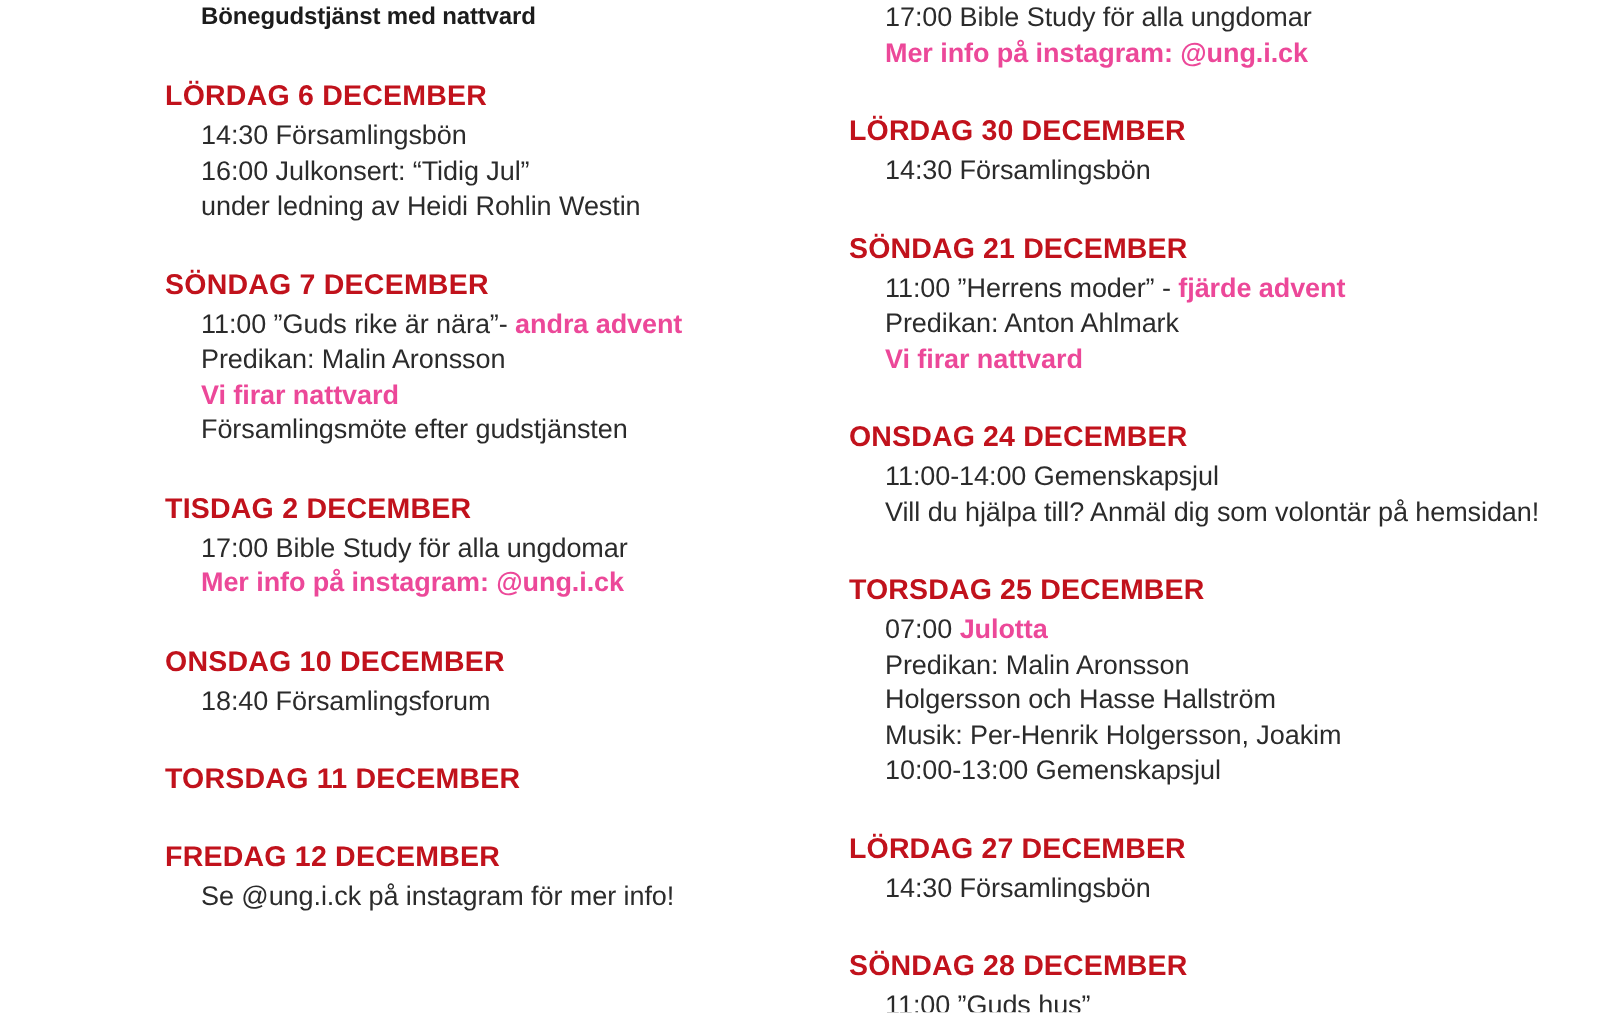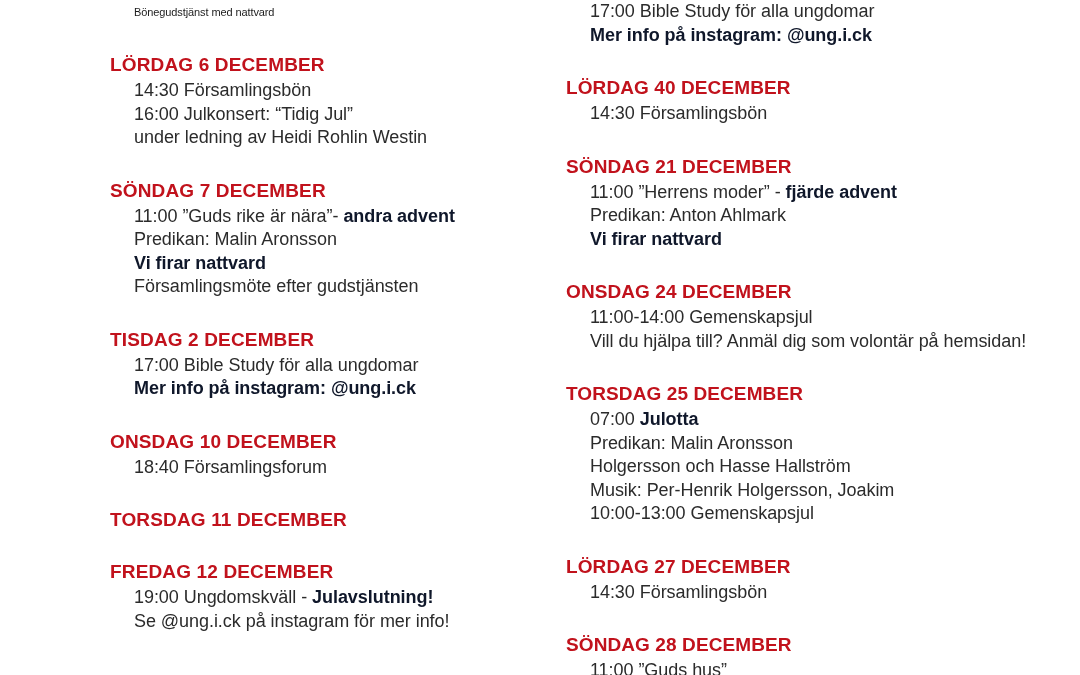--- a/index.html
+++ b/index.html
@@ -43,22 +43,22 @@
   }
 
   .column-right {
     width: 520px;
     padding-left: 6px;
     padding-right: 8px;
   }
 
   
   .lead-line {
-    font-size: 11px;
-    font-weight: normal;
+    font-size: 16px;
+    font-weight: bold;
     color: #1c1c1c;
     line-height: 24px;
     margin: 0 0 0 24px;
     padding-top: 0px;
     white-space: nowrap;
     letter-spacing: -0.1px;
   }
 
   .section {
     margin: 0;
@@ -87,21 +87,21 @@
     color: #2b2b2b;
     margin: 0;
     padding: 0;
     white-space: nowrap;
     letter-spacing: -0.05px;
   }
 
   .entry-line.bold,
   .entry-line b {
     font-weight: bold;
-    color: #0f172a;
+    color: #ec4899;
   }
 
   .entry-line b {
     font-weight: bold;
   }
 
   
   .spacer-section {
     height: 30px;
   }
@@ -158,36 +158,35 @@
             </div>
           </div>
           <div class="spacer-section"></div>
           <div class="section">
             <div class="section-heading">TORSDAG 11 DECEMBER</div>
           </div>
           <div class="spacer-section"></div>
           <div class="section">
             <div class="section-heading">FREDAG 12 DECEMBER</div>
             <div class="section-body">
-              <div class="entry-line"><span>19:00 Ungdomskväll - </span><b>Julavslutning!</b></div>
               <div class="entry-line">Se @ung.i.ck på instagram för mer info!</div>
             </div>
           </div>
         </div>
     </div>
 
     <div class="column column-right">
       <div class="section-body" style="padding-top:0;">
           <div class="entry-line">17:00 Bible Study för alla ungdomar</div>
           <div class="entry-line bold">Mer info på instagram: @ung.i.ck</div>
         </div>
       <div class="spacer-lead"></div>
       <div>
           <div class="section">
-            <div class="section-heading">LÖRDAG 40 DECEMBER</div>
+            <div class="section-heading">LÖRDAG 30 DECEMBER</div>
             <div class="section-body">
               <div class="entry-line">14:30 Församlingsbön</div>
             </div>
           </div>
           <div class="spacer-section"></div>
           <div class="section">
             <div class="section-heading">SÖNDAG 21 DECEMBER</div>
             <div class="section-body">
               <div class="entry-line"><span>11:00 ”Herrens moder” - </span><b>fjärde advent</b></div>
               <div class="entry-line">Predikan: Anton Ahlmark</div>

